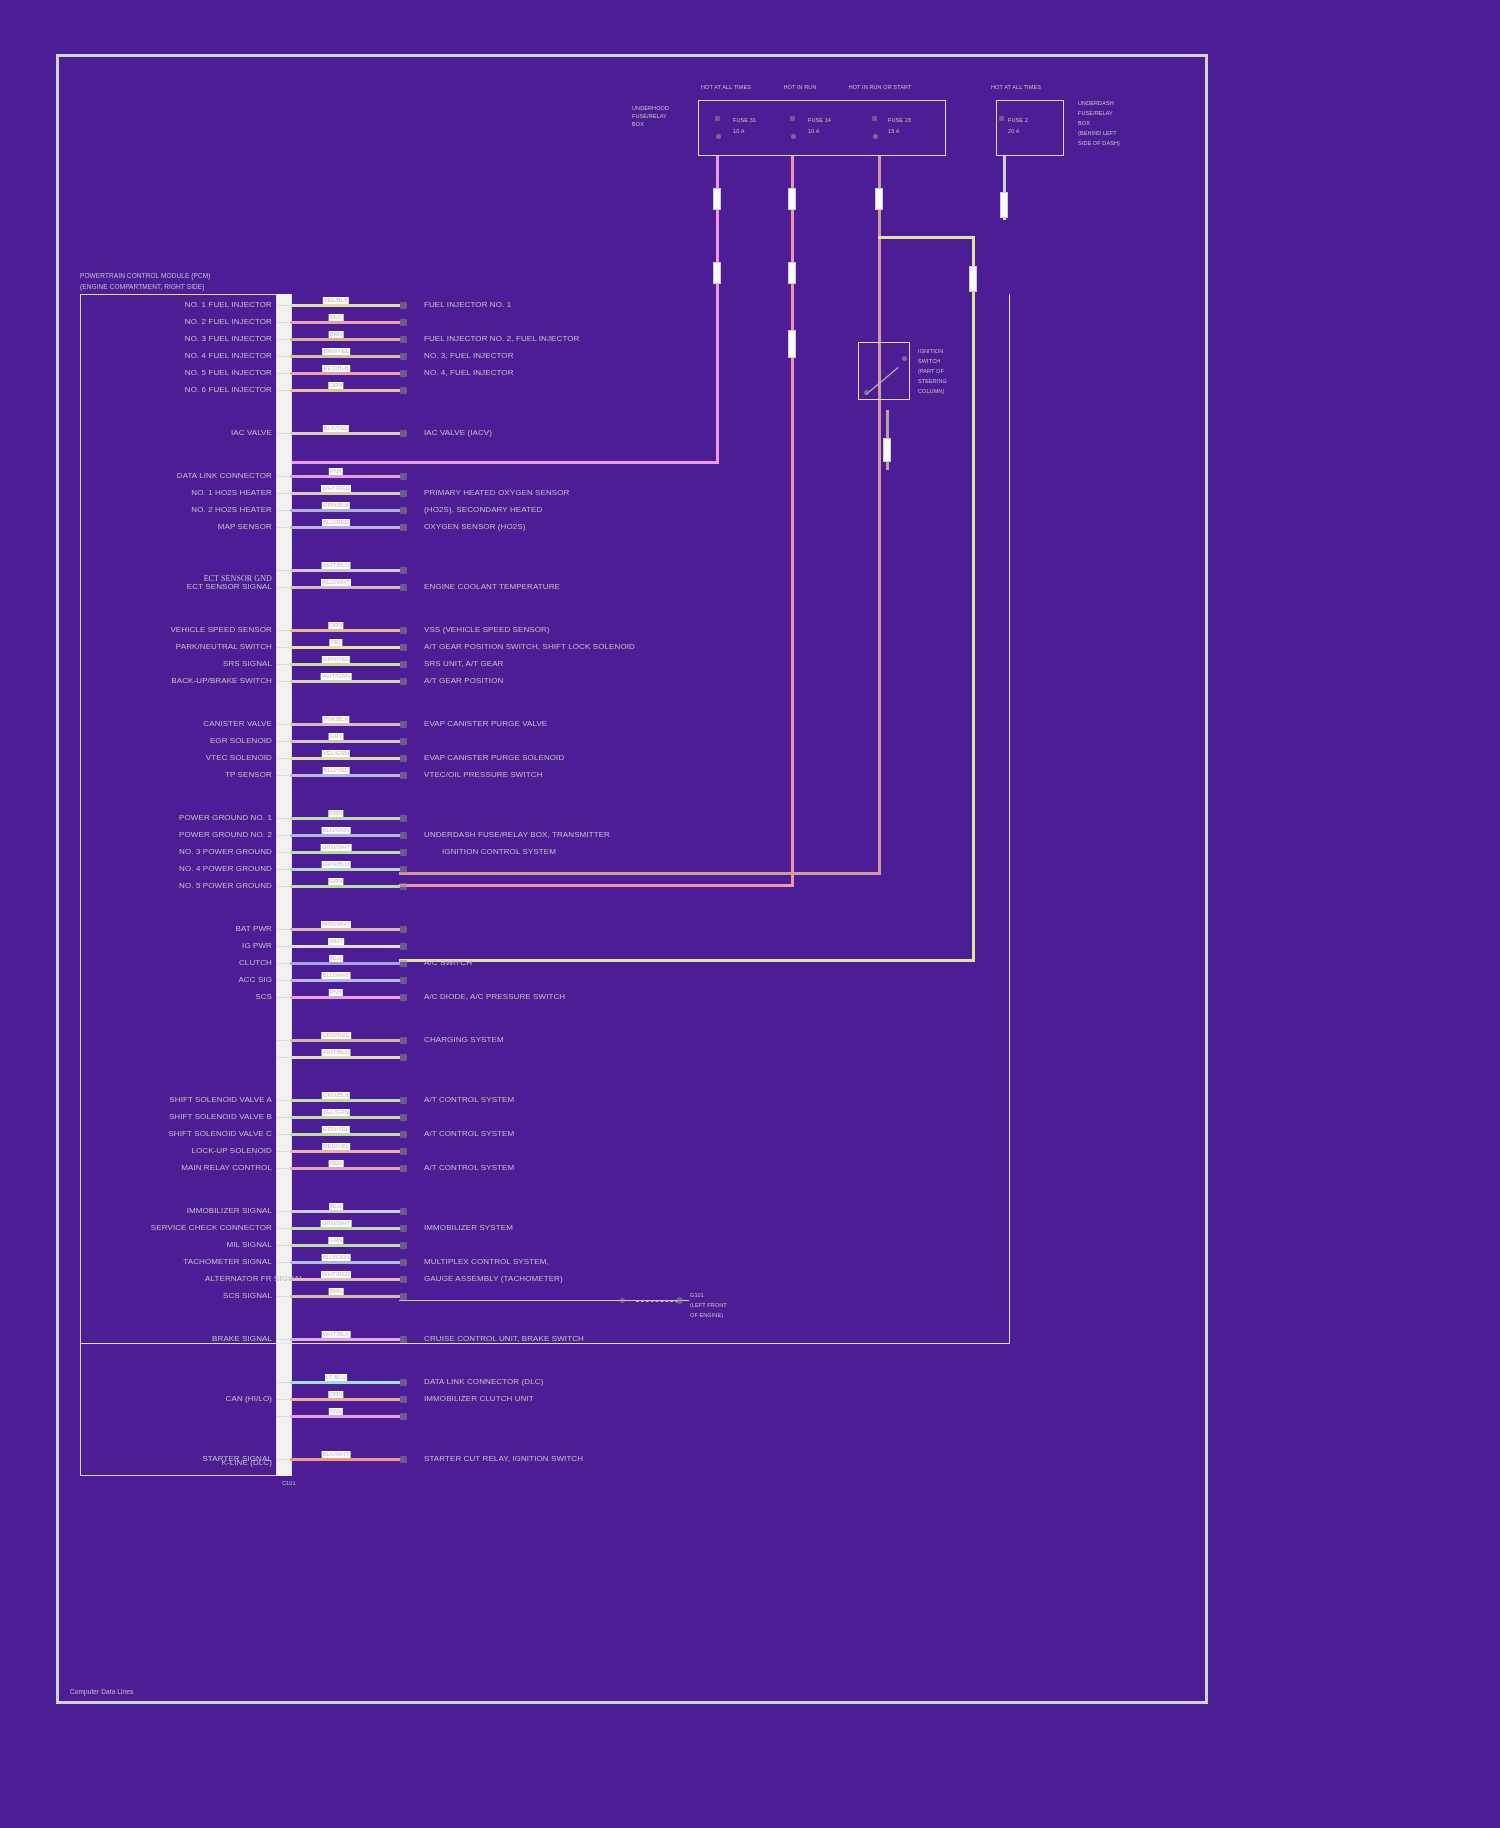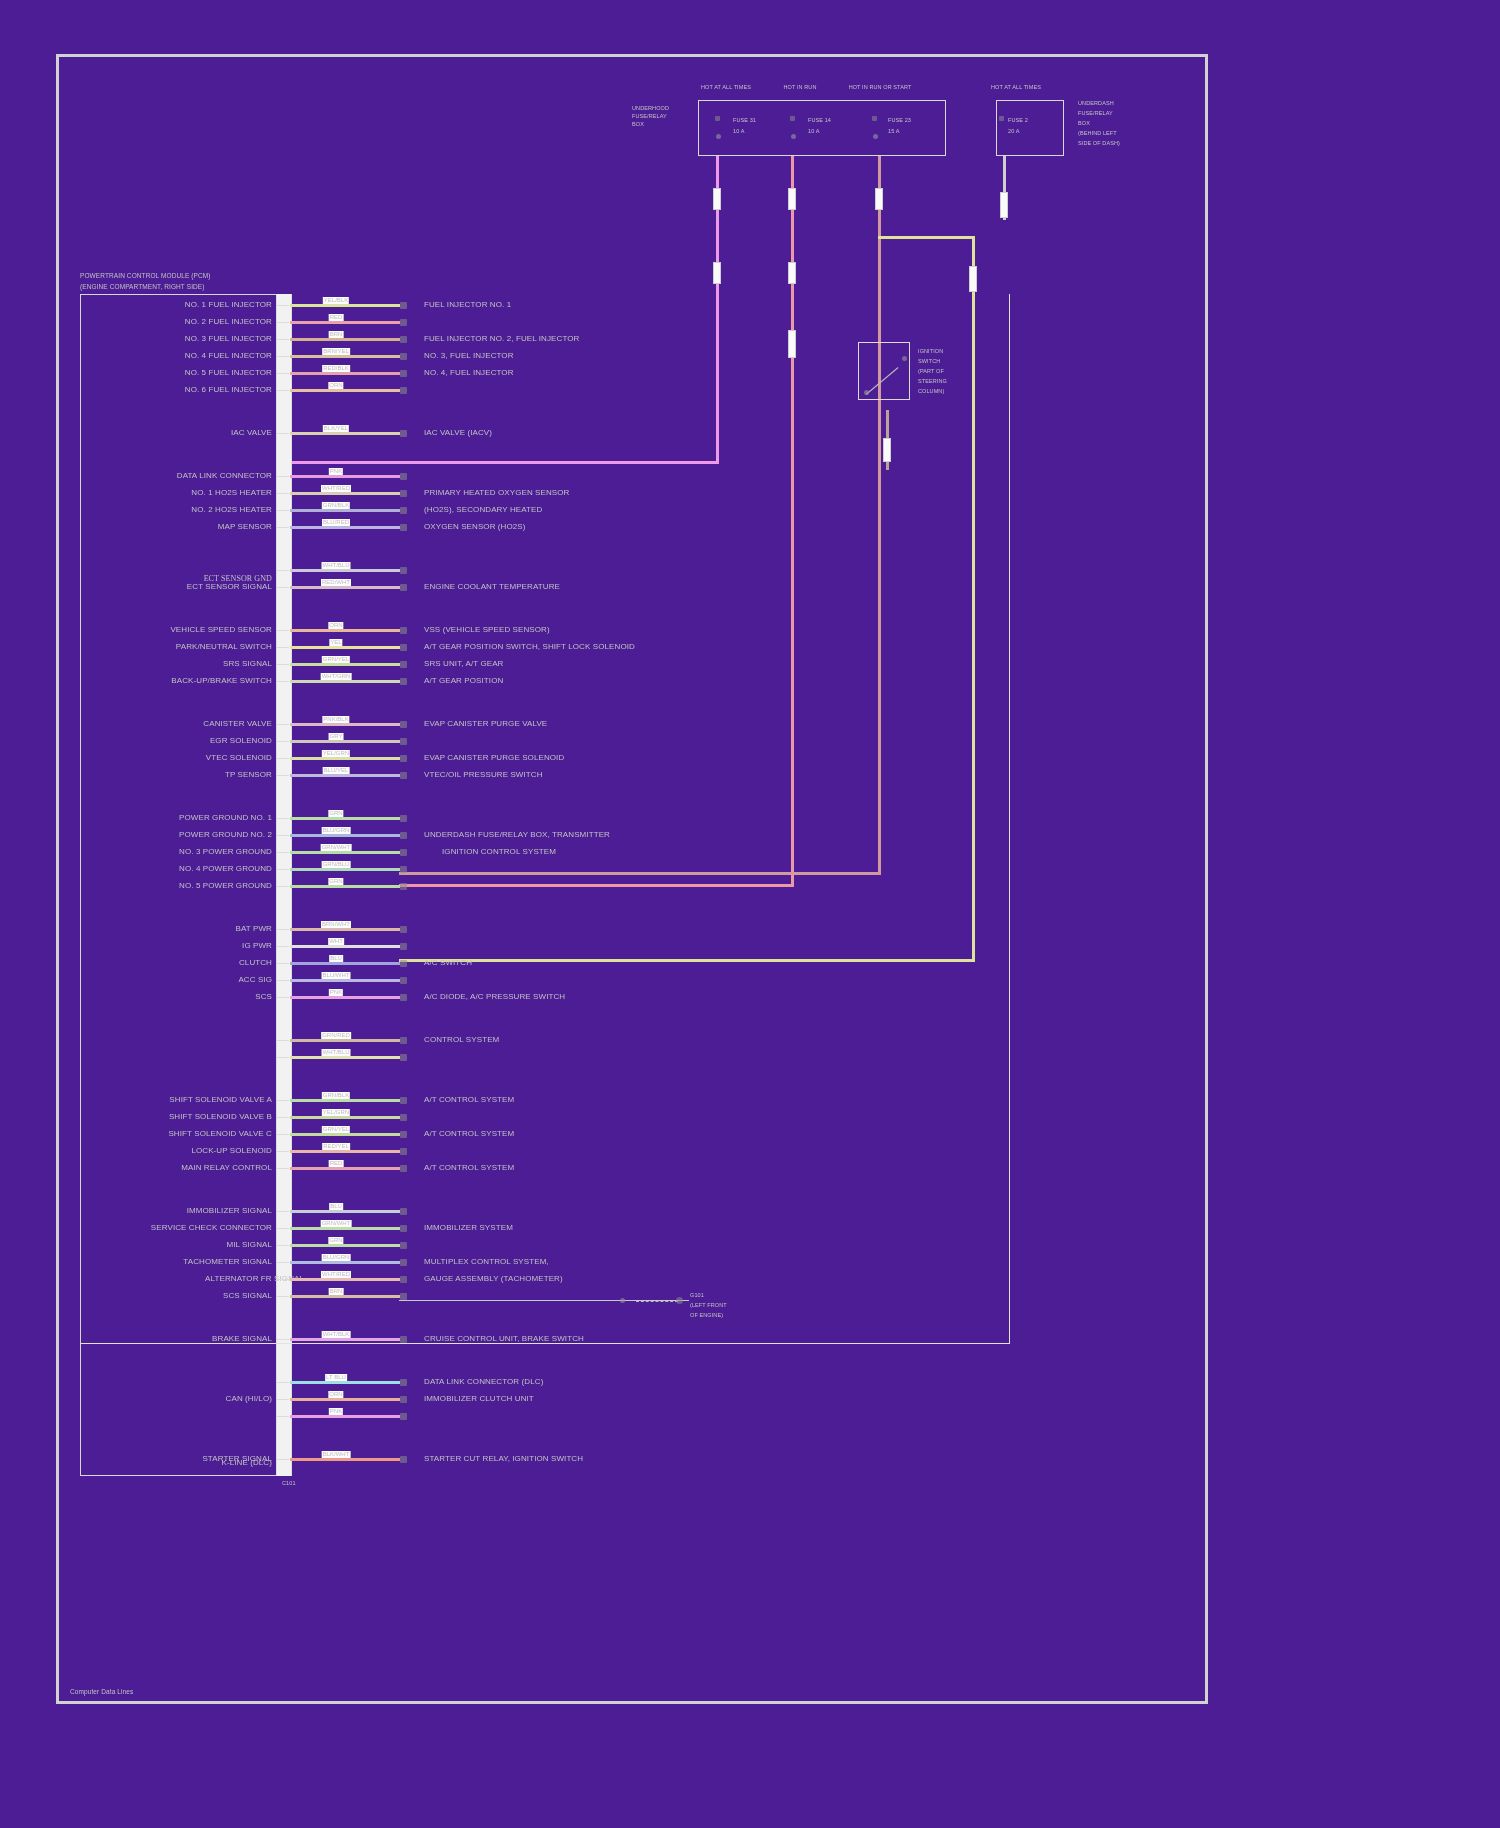--- a/index.html
+++ b/index.html
@@ -456,21 +456,21 @@
         <div class="w" style="left: 290px; top: 996px; width: 110px; background: rgb(231, 162, 221);"></div>
         <div class="cl c" style="left: 336px; top: 989px;">PNK</div>
         <div class="term" style="left: 400px; top: 994px;"></div>
         <div class="t" style="left: 424px; top: 992px;">A/C DIODE, A/C PRESSURE SWITCH</div>
       </div>
       <div>
         <div class="pin" style="left: 277px; top: 1040px; width: 12px;"></div>
         <div class="w" style="left: 290px; top: 1039px; width: 110px; background: rgb(207, 185, 164);"></div>
         <div class="cl c" style="left: 336px; top: 1032px;">GRN/RED</div>
         <div class="term" style="left: 400px; top: 1037px;"></div>
-        <div class="t" style="left: 424px; top: 1035px;">CONTROL SYSTEM</div>
+        <div class="t" style="left: 424px; top: 1035px;">CHARGING SYSTEM</div>
       </div>
       <div>
         <div class="pin" style="left: 277px; top: 1057px; width: 12px;"></div>
         <div class="w" style="left: 290px; top: 1056px; width: 110px; background: rgb(226, 226, 174);"></div>
         <div class="cl c" style="left: 336px; top: 1049px;">WHT/BLU</div>
         <div class="term" style="left: 400px; top: 1054px;"></div>
       </div>
       <div>
         <div class="t r" style="left: 272px; top: 1095px;">SHIFT SOLENOID VALVE A</div>
         <div class="pin" style="left: 277px; top: 1100px; width: 12px;"></div>

